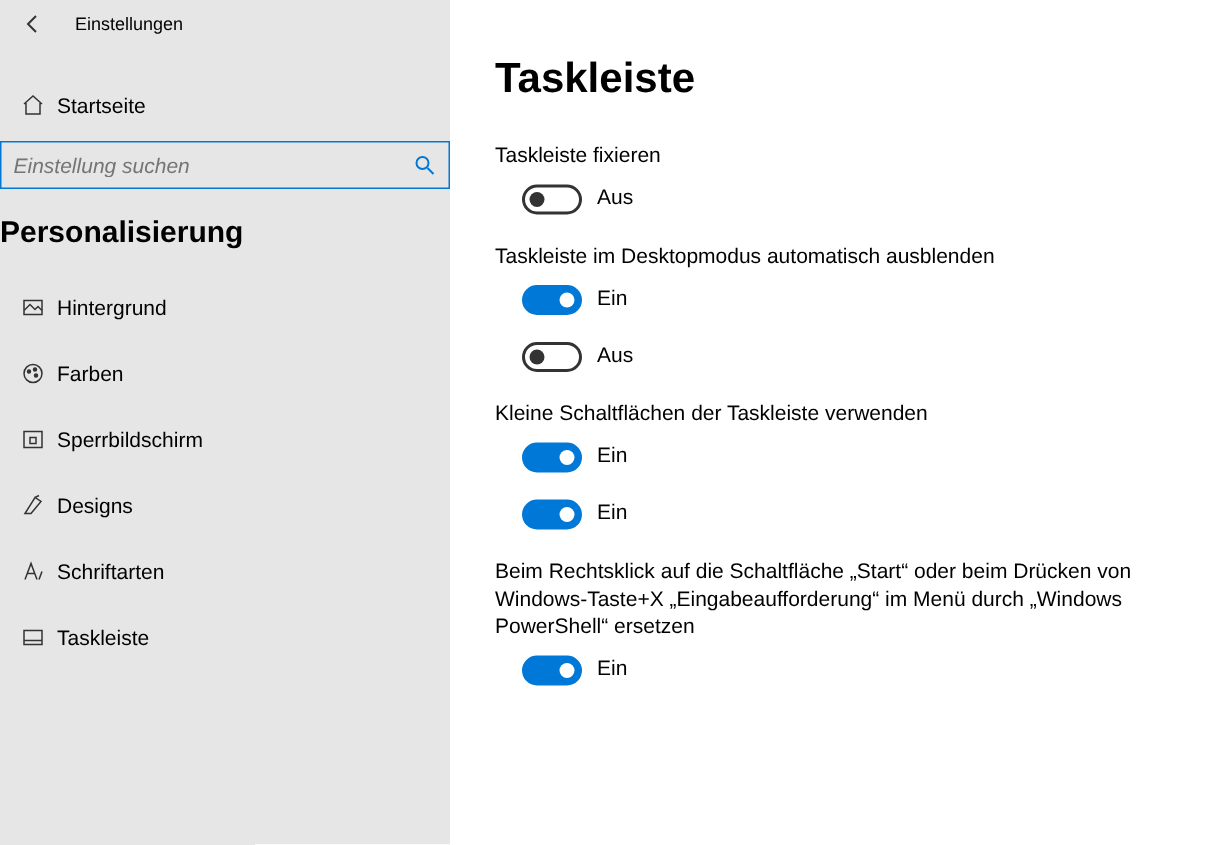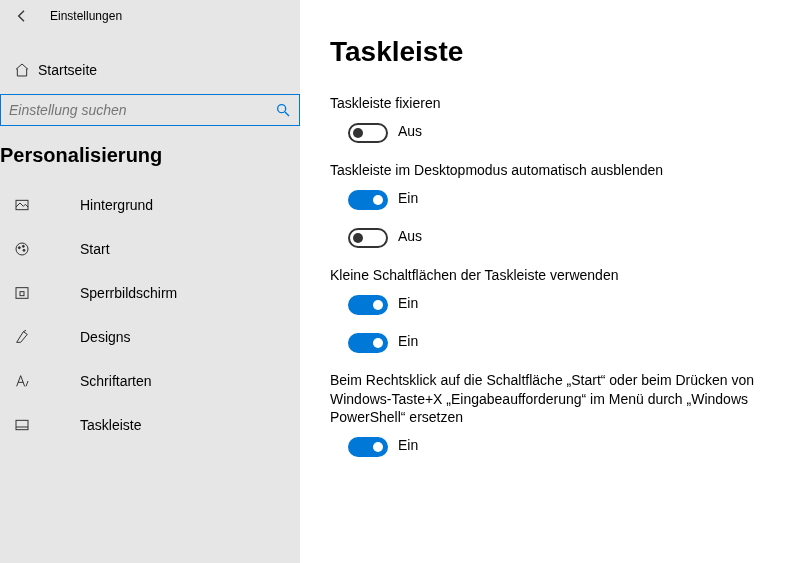--- a/index.html
+++ b/index.html
@@ -13,21 +13,21 @@
 .nav-item .icon { width: 24px; display:flex; align-items:center; }
 .nav-item .label { flex:1; }
 
 .search-wrap { padding: 4px 0 4px 0; }
 .search { border: 1px solid #0078d7; height: 32px; display:flex; align-items:center; padding: 0 8px; background:#e6e6e6; }
 .search input { flex:1; border:none; outline:none; background:transparent; font-size:14px; font-style: italic; color:#666; }
 .search .sicon{ color:#0078d7; }
 
 .section-head { font-size: 20px; font-weight: 600; padding: 14px 14px 0 0; }
 
-.nav-list .nav-item { padding: 14px 14px; gap: 42px; }
+.nav-list .nav-item { padding: 14px 14px; }
 
 
 .content { flex:1; padding: 36px 30px; overflow:auto; }
 .content h1 { font-size: 28px; font-weight: 600; margin-bottom: 26px; }
 .setting { margin-bottom: 18px; max-width: 430px; }
 .setting .desc { font-size: 14px; line-height: 1.35; margin-bottom: 10px; }
 .toggle-row { display:flex; align-items:flex-start; gap:10px;margin-left:18px; }
 .toggle-label { font-size: 14px; }
 
 .toggle { width: 40px; height: 20px; border-radius: 10px; position: relative; cursor:pointer; }
@@ -93,21 +93,21 @@
 
     <div class="nav-item">
       <span class="icon">
         <svg width="16" height="16" viewBox="0 0 24 24" stroke="#333" stroke-width="1.5" fill="none">
             <circle cx="12" cy="12" r="9"></circle>
             <circle cx="8" cy="10" r="1.5" fill="#333"></circle>
             <circle cx="14" cy="8" r="1.5" fill="#333"></circle>
             <circle cx="15" cy="14" r="1.5" fill="#333"></circle>
           </svg>
       </span>
-      <span class="label">Start</span>
+      <span class="label">Farben</span>
     </div>
 
     <div class="nav-item">
       <span class="icon">
         <svg width="16" height="16" viewBox="0 0 24 24" stroke="#333" stroke-width="1.5" fill="none">
             <rect x="3" y="4" width="18" height="16"></rect>
             <rect x="9" y="10" width="6" height="6"></rect>
           </svg>
       </span>
       <span class="label">Sperrbildschirm</span>

